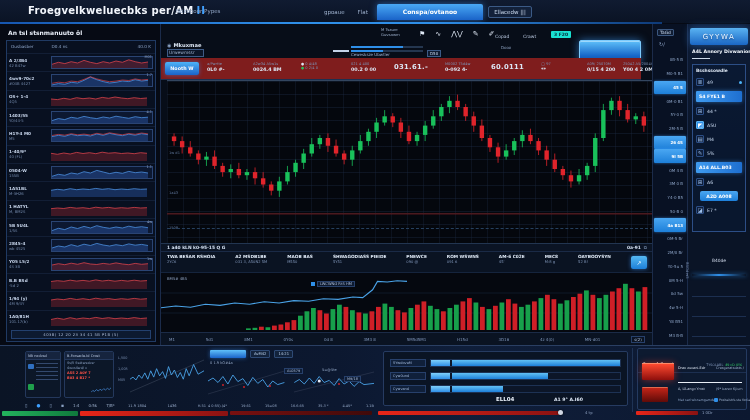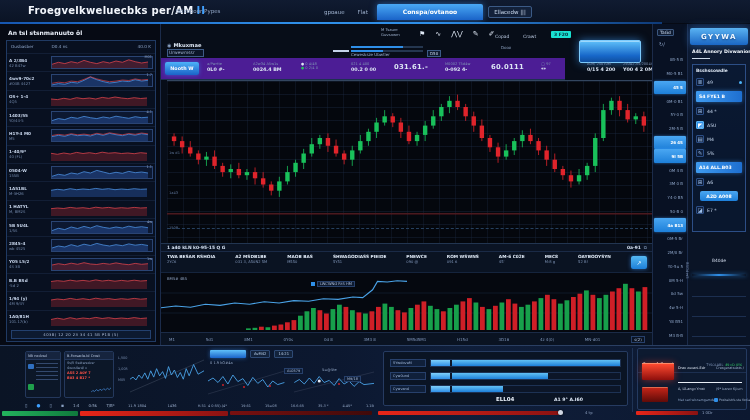--- a/index.html
+++ b/index.html
@@ -46,21 +46,21 @@
 .instr{position:absolute;left:6px;top:18px}
 .instr-name{font-size:5.2px;font-weight:bold;color:#dfe9f6}
 .instr-dot{color:#8ba2c4;font-size:5px;margin-right:2px}
 .instr-sub{font-size:4.4px;color:#9db0cc;border:1px solid #3d5a85;padding:0 8px 1px 1px;margin-top:1px;background:#0c1628}
 .hdr-dash{position:absolute;left:172px;top:26px;width:16px;height:2px;background:#c3d2e8}
 .hdr-right{position:absolute;left:190px;top:20px;width:72px}
 .hdr-right .lbl{font-size:4px;color:#9fb2cf;white-space:nowrap}
 .hdr-bar{height:2px;background:#24364f;margin-top:2px;position:relative}
 .hdr-bar i{position:absolute;left:0;top:0;bottom:0;background:#2f8fe8;display:block}
 .hdr-chip{position:absolute;left:266px;top:26px;font-size:4px;border:1px solid #3b5a86;padding:0 2px;color:#c9d8ee;background:#0e1b30}
-#infobar{position:absolute;left:0;top:34px;width:404px;height:22px;background:#4c1d95;border-bottom:1px solid #1e3050}
+#infobar{position:absolute;left:0;top:34px;width:480px;height:22px;background:#7f1d1d;border-bottom:1px solid #1e3050}
 .period-btn{position:absolute;left:4px;top:4px;width:34px;height:13px;background:linear-gradient(180deg,#4db2f8,#1a63c8);border-radius:2px;color:#fff;font-size:4.8px;font-weight:bold;display:flex;align-items:center;justify-content:center;box-shadow:0 0 4px rgba(60,150,255,.5);cursor:default}
 .if-field{position:absolute;top:4px;white-space:nowrap}
 .if-lbl{font-size:3.6px;color:#7d92b4}
 .if-val{font-size:4.8px;font-weight:bold;color:#dce6f4;margin-top:1px}
 .if-val.big{font-size:6.8px;letter-spacing:.3px}
 .if-dot-g{color:#27c25d}.if-dot-w{color:#dfe8f5}
 #plot{position:absolute;left:6px;top:56px;width:486px;height:163px;border-top:1px solid #33465f;
 background:repeating-linear-gradient(to right,rgba(26,40,64,.35) 0 1px,transparent 1px 16px),
 repeating-linear-gradient(to bottom,rgba(26,40,64,.42) 0 1px,transparent 1px 13px),#04070d;overflow:hidden}
 .plot-mark{position:absolute;font-size:3.6px;color:#5c7396}
@@ -84,21 +84,21 @@
 
 #ladder{position:absolute;left:652px;top:24px;width:36px;height:321px;background:#081123;border-left:1px solid #1b2b4a;border-right:1px solid #1b2b4a}
 .ladder-chip{position:absolute;left:4px;top:5px;font-size:4.4px;border:1px solid #3b577f;background:#101d33;color:#c9d8ee;padding:0 2px;border-radius:1px}
 .ladder-ic{position:absolute;left:6px;top:17px;font-size:5px;color:#8ba2c4}
 #ladder-rows{position:absolute;left:1px;right:1px;top:29px;bottom:3px;display:flex;flex-direction:column}
 .lr{flex:1;font-size:4px;color:#8ba2c4;display:flex;align-items:center;justify-content:flex-end;padding-right:3px;white-space:nowrap}
 .lr.hl{background:linear-gradient(180deg,#4aa7f2,#1d7fd9);color:#fff;font-weight:bold;border-radius:1px;box-shadow:0 0 3px rgba(70,160,255,.6)}
 
 
 #rightpanel{position:absolute;left:688px;top:24px;width:62px;height:321px;background:linear-gradient(180deg,#0e1c36,#0a1426 45%,#0a1426)}
-.rp-header{position:absolute;left:2px;top:4px;right:2px;height:17px;background:linear-gradient(180deg,#5ab3f2,#1a66c4);border-radius:2px;display:flex;align-items:center;justify-content:center;font-size:7px;font-weight:bold;color:#eef7ff;letter-spacing:1.5px;text-shadow:0 1px 2px rgba(0,30,80,.6);box-shadow:0 0 8px rgba(60,150,255,.45)}
+.rp-header{position:absolute;left:2px;top:4px;right:2px;height:17px;background:linear-gradient(180deg,#5ab3f2,#1a66c4);border-radius:2px;display:flex;align-items:center;justify-content:center;font-size:7px;font-weight:normal;color:#eef7ff;letter-spacing:1.5px;text-shadow:0 1px 2px rgba(0,30,80,.6);box-shadow:0 0 8px rgba(60,150,255,.45)}
 .rp-sub{position:absolute;left:4px;top:25px;font-size:4.7px;font-weight:bold;color:#f2f6fc;white-space:nowrap}
 .rp-sub-line{position:absolute;left:4px;top:34px;width:18px;height:1px;background:#cdd9ea}
 .rp-box{position:absolute;left:4px;top:40px;right:4px;height:168px;border:1px solid #2c4e86;background:rgba(10,26,52,.55);padding:3px 3px 0 3px;overflow:hidden}
 .rp-title{font-size:4.4px;font-weight:bold;color:#dfe9f6;margin-bottom:2px}
 .rp-item{height:14px;display:flex;align-items:center;gap:3px;font-size:4.6px;color:#c8d9f0;white-space:nowrap}
 .rp-ic{width:8px;height:8px;display:flex;align-items:center;justify-content:center;font-size:5.5px;color:#9fc0ea;border:1px solid #2c4e86;border-radius:1px;background:#0d1d3a;flex:none}
 .rp-ic.blue{background:#2f8fe8;color:#fff;border-color:#5ab3f2}
 .rp-item.sel{background:linear-gradient(90deg,#3f9bf0,#1e6fd0);border-radius:1px;color:#fff;font-weight:bold;padding-left:3px;height:11px;margin:2px 0;box-shadow:0 0 4px rgba(70,160,255,.5)}
 .rp-item.btn{background:linear-gradient(180deg,#4aa7f2,#1d7fd9);justify-content:center;height:10px;margin:2px 4px;border-radius:2px;color:#fff;font-weight:bold}
 .rp-dot{margin-left:auto;width:3px;height:3px;border-radius:50%;background:#4db2f8}

